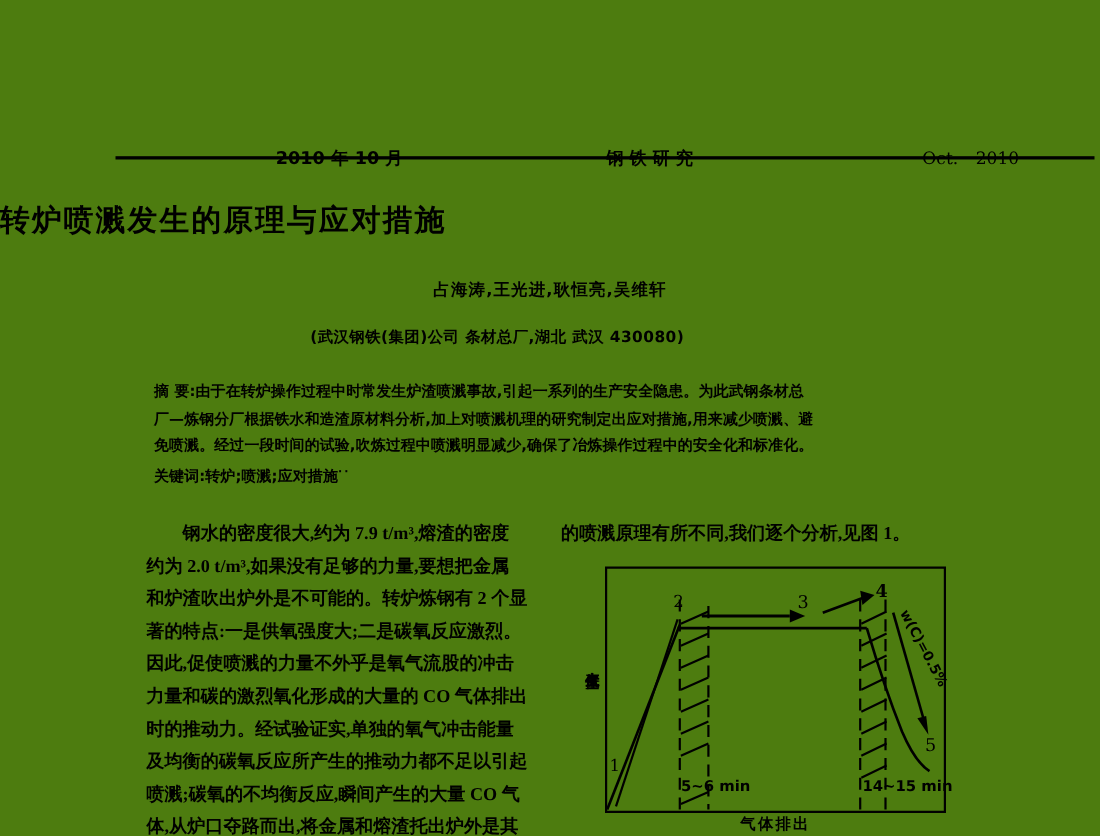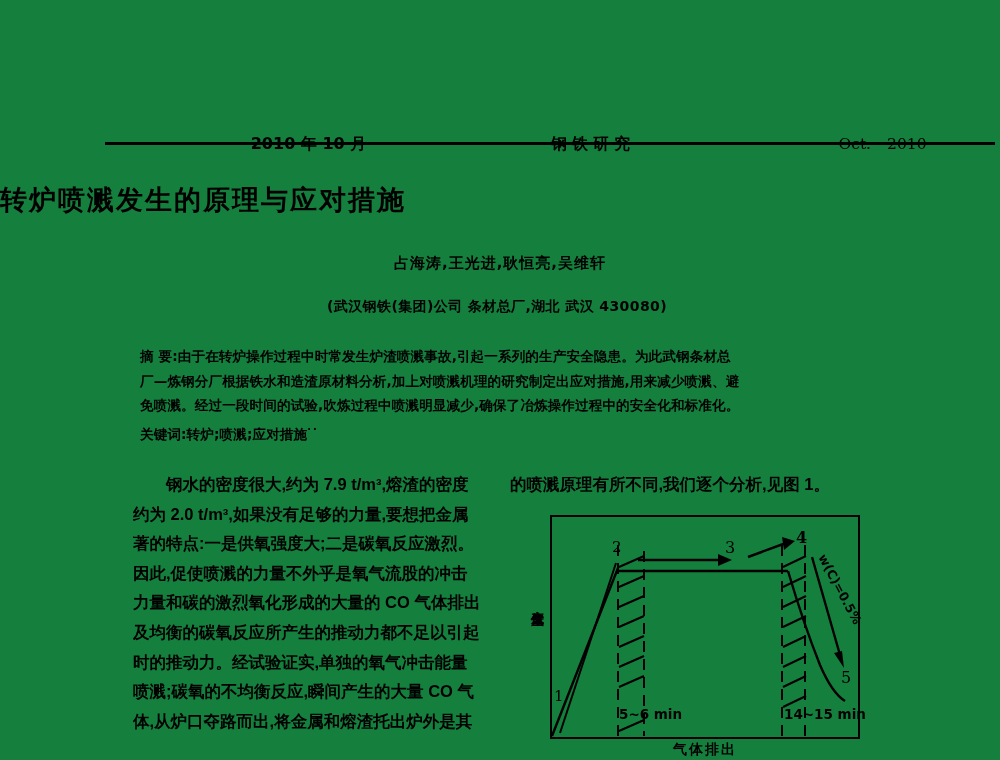--- a/index.html
+++ b/index.html
@@ -15,21 +15,21 @@
     font-family: "DejaVu Serif", "Liberation Serif", serif;
     color: #000000;
   }
 
   
   .page {
     position: absolute;
     left: 0; top: 0;
     width: 1000px;
     height: 760px;
-    background: #15803d;
+    background: #4d7c0f;
   }
 
   
   .runhead {
     position: absolute;
     left: 105px;
     top: 86px;
     width: 890px;
     height: 52px;
   }
@@ -112,21 +112,20 @@
   .affil {
     position: absolute;
     left: 0;
     top: 298px;
     width: 904px;
     text-align: center;
     font-family: "DejaVu Sans", "Liberation Sans", sans-serif;
     font-weight: 700;
     font-size: 14px;
     letter-spacing: 0.4px;
-    padding-left: 45px;
   }
 
   
   .abstract {
     position: absolute;
     left: 140px;
     top: 344px;
     width: 748px;
     font-family: "DejaVu Sans", "Liberation Sans", sans-serif;
     font-weight: 700;
@@ -138,21 +137,21 @@
   .kw { margin-top: 0px; }
   .kw .tick {
     font-size: 10px;
     vertical-align: super;
     letter-spacing: 2px;
   }
 
   
   .col {
     position: absolute;
-    font-family: Liberation Sans, sans-serif;
+    font-family: Liberation Serif, serif;
     font-weight: 700;
     font-size: 16.5px;
     line-height: 29.6px;
     letter-spacing: 0px;
   }
   .col-left {
     left: 133px;
     top: 470px;
     width: 372px;
     height: 290px;
@@ -230,25 +229,26 @@
   <div class="abstract">
     <div class="abs-line">摘    要:由于在转炉操作过程中时常发生炉渣喷溅事故,引起一系列的生产安全隐患。为此武钢条材总</div>
     <div class="abs-line">厂—炼钢分厂根据铁水和造渣原材料分析,加上对喷溅机理的研究制定出应对措施,用来减少喷溅、避</div>
     <div class="abs-line">免喷溅。经过一段时间的试验,吹炼过程中喷溅明显减少,确保了冶炼操作过程中的安全化和标准化。</div>
     <div class="abs-line kw"><span>关键词:转炉;喷溅;应对措施</span><span class="tick">··</span></div>
   </div>
 
   <div class="col col-left">
     <div class="body-line indent">钢水的密度很大,约为 7.9 t/m³,熔渣的密度</div>
     <div class="body-line">约为 2.0 t/m³,如果没有足够的力量,要想把金属</div>
+    <div class="body-line">和炉渣吹出炉外是不可能的。转炉炼钢有 2 个显</div>
     <div class="body-line">著的特点:一是供氧强度大;二是碳氧反应激烈。</div>
     <div class="body-line">因此,促使喷溅的力量不外乎是氧气流股的冲击</div>
     <div class="body-line">力量和碳的激烈氧化形成的大量的 CO 气体排出</div>
+    <div class="body-line">时的推动力。经试验证实,单独的氧气冲击能量</div>
     <div class="body-line">及均衡的碳氧反应所产生的推动力都不足以引起</div>
-    <div class="body-line">时的推动力。经试验证实,单独的氧气冲击能量</div>
     <div class="body-line">喷溅;碳氧的不均衡反应,瞬间产生的大量 CO 气</div>
     <div class="body-line">体,从炉口夺路而出,将金属和熔渣托出炉外是其</div>
   </div>
 
   <div class="col col-right">
     <div class="body-line">的喷溅原理有所不同,我们逐个分析,见图 1。</div>
   </div>
 
   <div class="figure-wrap">
     <svg class="fig-svg" width="370" height="255" viewBox="0 0 370 255">

